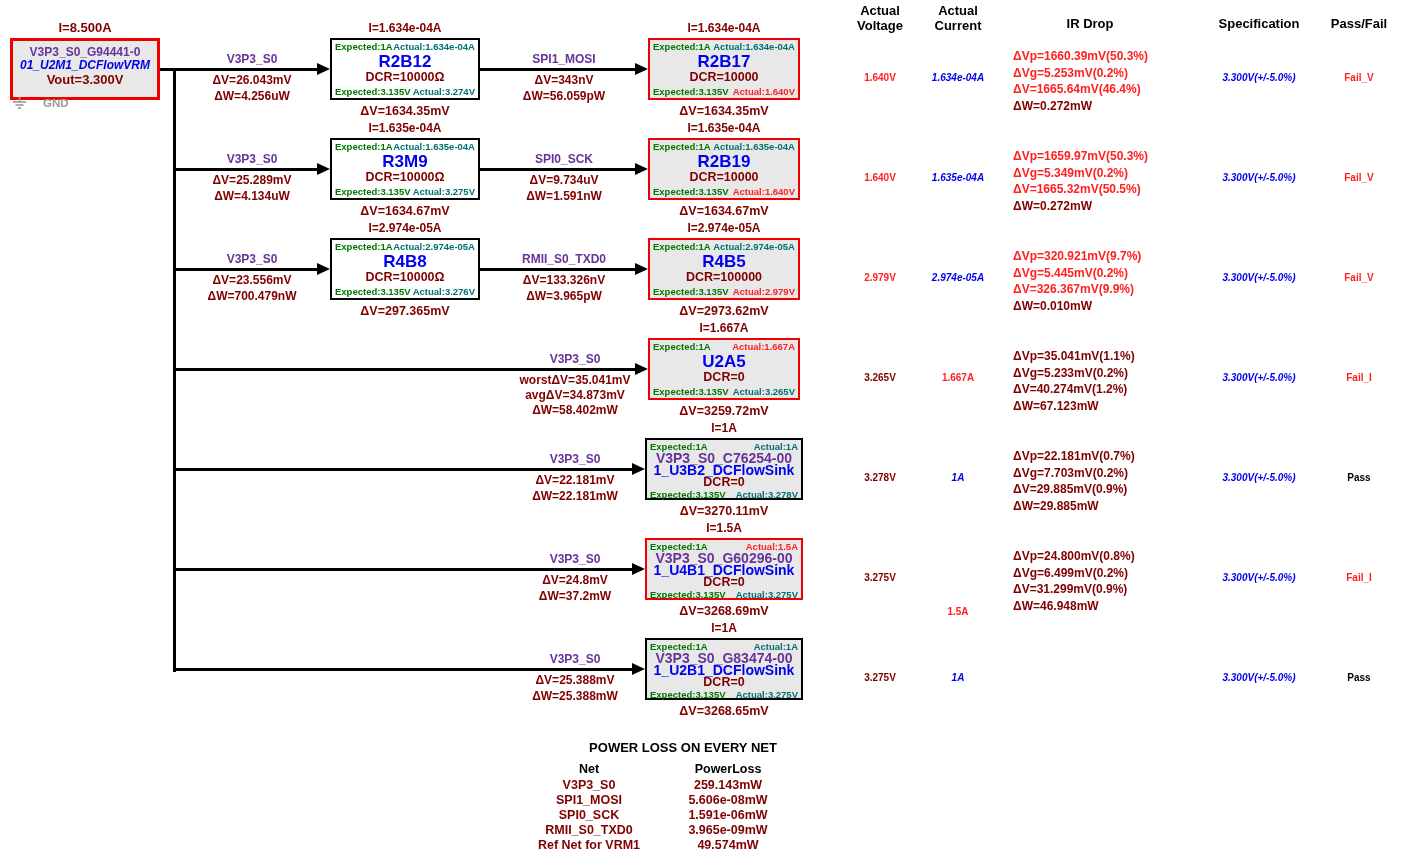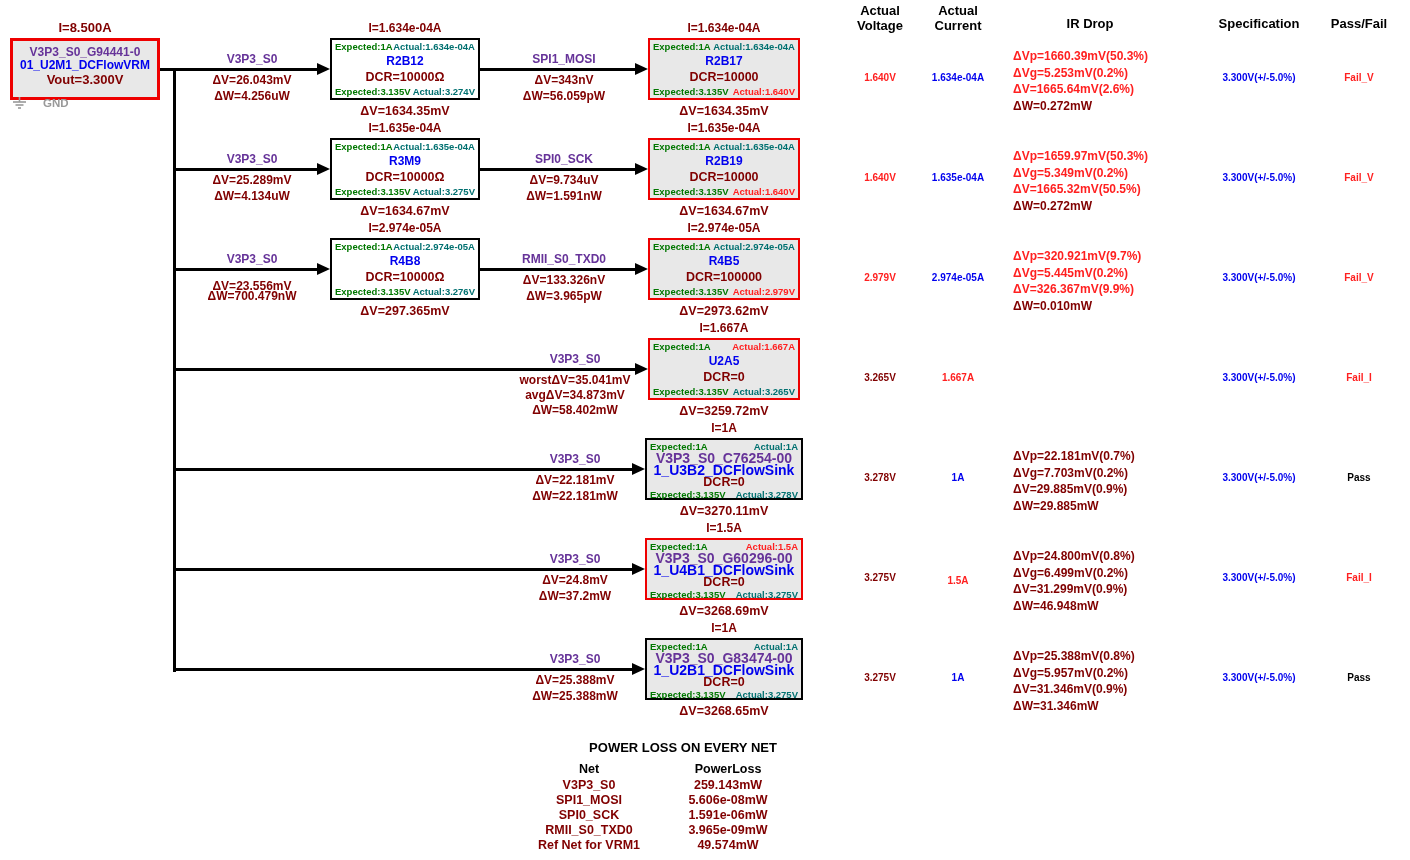--- a/index.html
+++ b/index.html
@@ -11,27 +11,27 @@
   .vline{position:absolute;width:3px;background:#000;}
   .arrow{position:absolute;width:0;height:0;border-top:6px solid transparent;
     border-bottom:6px solid transparent;border-left:13px solid #000;}
   .node{position:absolute;height:62px;box-sizing:border-box;border:2px solid #000;
     padding:1px 3px;display:flex;flex-direction:column;justify-content:space-between;text-align:center;}
   .node.endbg{background:var(--boxbg);}
   .node.midbg{background:#fff;}
   .vrm{position:absolute;left:10px;top:38px;width:150px;height:62px;box-sizing:border-box;
     border:3px solid var(--borderred);background:var(--boxbg);text-align:center;padding-top:5px;}
   .erow{display:flex;justify-content:space-between;font-size:9.5px;line-height:11px;}
-  .nname{font-size:12px;line-height:15px;color:var(--blue);}
+  .nname{font-size:17px;line-height:15px;color:var(--blue);}
   .nname2{font-size:14px;line-height:12px;}
   .ndcr{font-size:12.5px;line-height:14px;color:var(--maroon);}
   .irblock{position:absolute;left:1013px;font-size:12px;line-height:16.5px;white-space:nowrap;}
   .hdr{position:absolute;transform:translateX(-50%);font-size:13px;color:#000;
     text-align:center;white-space:pre-line;line-height:15px;}
-  .maroon{color:var(--maroon);} .red{color:var(--red);} .blue{color:var(--blue);}
+  .maroon{color:var(--maroon);} .red{color:var(--red);} .blue{color:var(--blue);font-style:italic;}
   .purple{color:var(--purple);} .green{color:var(--green);} .teal{color:var(--teal);}
   .blk{color:#000;}
   .b-red{border-color:var(--borderred);} .b-black{border-color:#000;}
   .f13{font-size:13px;} .f125{font-size:12.5px;}
   .gnd{position:absolute;left:12px;top:97px;display:flex;align-items:flex-start;}
   .gnd span{font-size:11.5px;color:var(--gray);margin-left:16px;}
 </style>
 </head>
 <body>
 
@@ -141,21 +141,21 @@
     <div class="nname">R2B19</div>
     <div class="ndcr">DCR=10000</div>
     <div class="erow">
         <span class="green">Expected:3.135V</span>
         <span class="red">Actual:1.640V</span>
       </div>
   </div>
   <div class="lbl maroon f125" style="left:724px;top:204px">ΔV=1634.67mV</div>
 
   <div class="lbl purple" style="left:252px;top:252px">V3P3_S0</div>
-  <div class="lbl maroon" style="left:252px;top:279px">ΔV=23.556mV</div>
+  <div class="lbl maroon" style="left:252px;top:273px">ΔV=23.556mV</div>
   <div class="lbl maroon" style="left:252px;top:289px">ΔW=700.479nW</div>
   <div class="lbl maroon" style="left:405px;top:221px">I=2.974e-05A</div>
   <div class="node midbg b-black" style="left:330px;top:238px;width:150px">
     <div class="erow">
         <span class="green">Expected:1A</span>
         <span class="teal">Actual:2.974e-05A</span>
       </div>
     <div class="nname">R4B8</div>
     <div class="ndcr">DCR=10000Ω</div>
     <div class="erow">
@@ -264,21 +264,21 @@
 Current</div>
   <div class="hdr" style="left:1090px;top:16px">IR Drop</div>
   <div class="hdr" style="left:1259px;top:16px">Specification</div>
   <div class="hdr" style="left:1359px;top:16px">Pass/Fail</div>
 
   <div class="cc red" style="left:880px;top:77px">1.640V</div>
   <div class="cc blue" style="left:958px;top:77px">1.634e-04A</div>
   <div class="irblock" style="top:48px">
     <div class="red">ΔVp=1660.39mV(50.3%)</div>
     <div class="red">ΔVg=5.253mV(0.2%)</div>
-    <div class="red">ΔV=1665.64mV(2.6%)</div>
+    <div class="red">ΔV=1665.64mV(46.4%)</div>
     <div class="maroon">ΔW=0.272mW</div>
   </div>
   <div class="cc blue" style="left:1259px;top:77px">3.300V(+/-5.0%)</div>
   <div class="cc red" style="left:1359px;top:77px">Fail_V</div>
 
   <div class="cc red" style="left:880px;top:177px">1.640V</div>
   <div class="cc blue" style="left:958px;top:177px">1.635e-04A</div>
   <div class="irblock" style="top:148px">
     <div class="red">ΔVp=1659.97mV(50.3%)</div>
     <div class="red">ΔVg=5.349mV(0.2%)</div>
@@ -294,53 +294,53 @@
     <div class="red">ΔVp=320.921mV(9.7%)</div>
     <div class="red">ΔVg=5.445mV(0.2%)</div>
     <div class="red">ΔV=326.367mV(9.9%)</div>
     <div class="maroon">ΔW=0.010mW</div>
   </div>
   <div class="cc blue" style="left:1259px;top:277px">3.300V(+/-5.0%)</div>
   <div class="cc red" style="left:1359px;top:277px">Fail_V</div>
 
   <div class="cc maroon" style="left:880px;top:377px">3.265V</div>
   <div class="cc red" style="left:958px;top:377px">1.667A</div>
+  <div class="irblock" style="top:348px">
+    <div class="maroon">ΔVp=35.041mV(1.1%)</div>
+    <div class="maroon">ΔVg=5.233mV(0.2%)</div>
+    <div class="maroon">ΔV=40.274mV(1.2%)</div>
+    <div class="maroon">ΔW=67.123mW</div>
+  </div>
   <div class="cc blue" style="left:1259px;top:377px">3.300V(+/-5.0%)</div>
   <div class="cc red" style="left:1359px;top:377px">Fail_I</div>
 
   <div class="cc maroon" style="left:880px;top:477px">3.278V</div>
   <div class="cc blue" style="left:958px;top:477px">1A</div>
   <div class="irblock" style="top:448px">
     <div class="maroon">ΔVp=22.181mV(0.7%)</div>
     <div class="maroon">ΔVg=7.703mV(0.2%)</div>
     <div class="maroon">ΔV=29.885mV(0.9%)</div>
     <div class="maroon">ΔW=29.885mW</div>
   </div>
   <div class="cc blue" style="left:1259px;top:477px">3.300V(+/-5.0%)</div>
   <div class="cc blk" style="left:1359px;top:477px">Pass</div>
 
   <div class="cc maroon" style="left:880px;top:577px">3.275V</div>
-  <div class="cc red" style="left:958px;top:580px">1.5A</div>
+  <div class="cc red" style="left:958px;top:611px">1.5A</div>
   <div class="irblock" style="top:548px">
     <div class="maroon">ΔVp=24.800mV(0.8%)</div>
     <div class="maroon">ΔVg=6.499mV(0.2%)</div>
     <div class="maroon">ΔV=31.299mV(0.9%)</div>
     <div class="maroon">ΔW=46.948mW</div>
   </div>
   <div class="cc blue" style="left:1259px;top:577px">3.300V(+/-5.0%)</div>
   <div class="cc red" style="left:1359px;top:577px">Fail_I</div>
 
   <div class="cc maroon" style="left:880px;top:677px">3.275V</div>
   <div class="cc blue" style="left:958px;top:677px">1A</div>
-  <div class="irblock" style="top:648px">
-    <div class="maroon">ΔVp=25.388mV(0.8%)</div>
-    <div class="maroon">ΔVg=5.957mV(0.2%)</div>
-    <div class="maroon">ΔV=31.346mV(0.9%)</div>
-    <div class="maroon">ΔW=31.346mW</div>
-  </div>
   <div class="cc blue" style="left:1259px;top:677px">3.300V(+/-5.0%)</div>
   <div class="cc blk" style="left:1359px;top:677px">Pass</div>
 
   <div class="lbl blk f13" style="left:683px;top:740px">POWER LOSS ON EVERY NET</div>
   <div class="lbl blk f125" style="left:589px;top:762px">Net</div>
   <div class="lbl blk f125" style="left:728px;top:762px">PowerLoss</div>
   <div class="lbl maroon f125" style="left:589px;top:778px">V3P3_S0</div>
   <div class="lbl maroon f125" style="left:728px;top:778px">259.143mW</div>
   <div class="lbl maroon f125" style="left:589px;top:793px">SPI1_MOSI</div>
   <div class="lbl maroon f125" style="left:728px;top:793px">5.606e-08mW</div>

